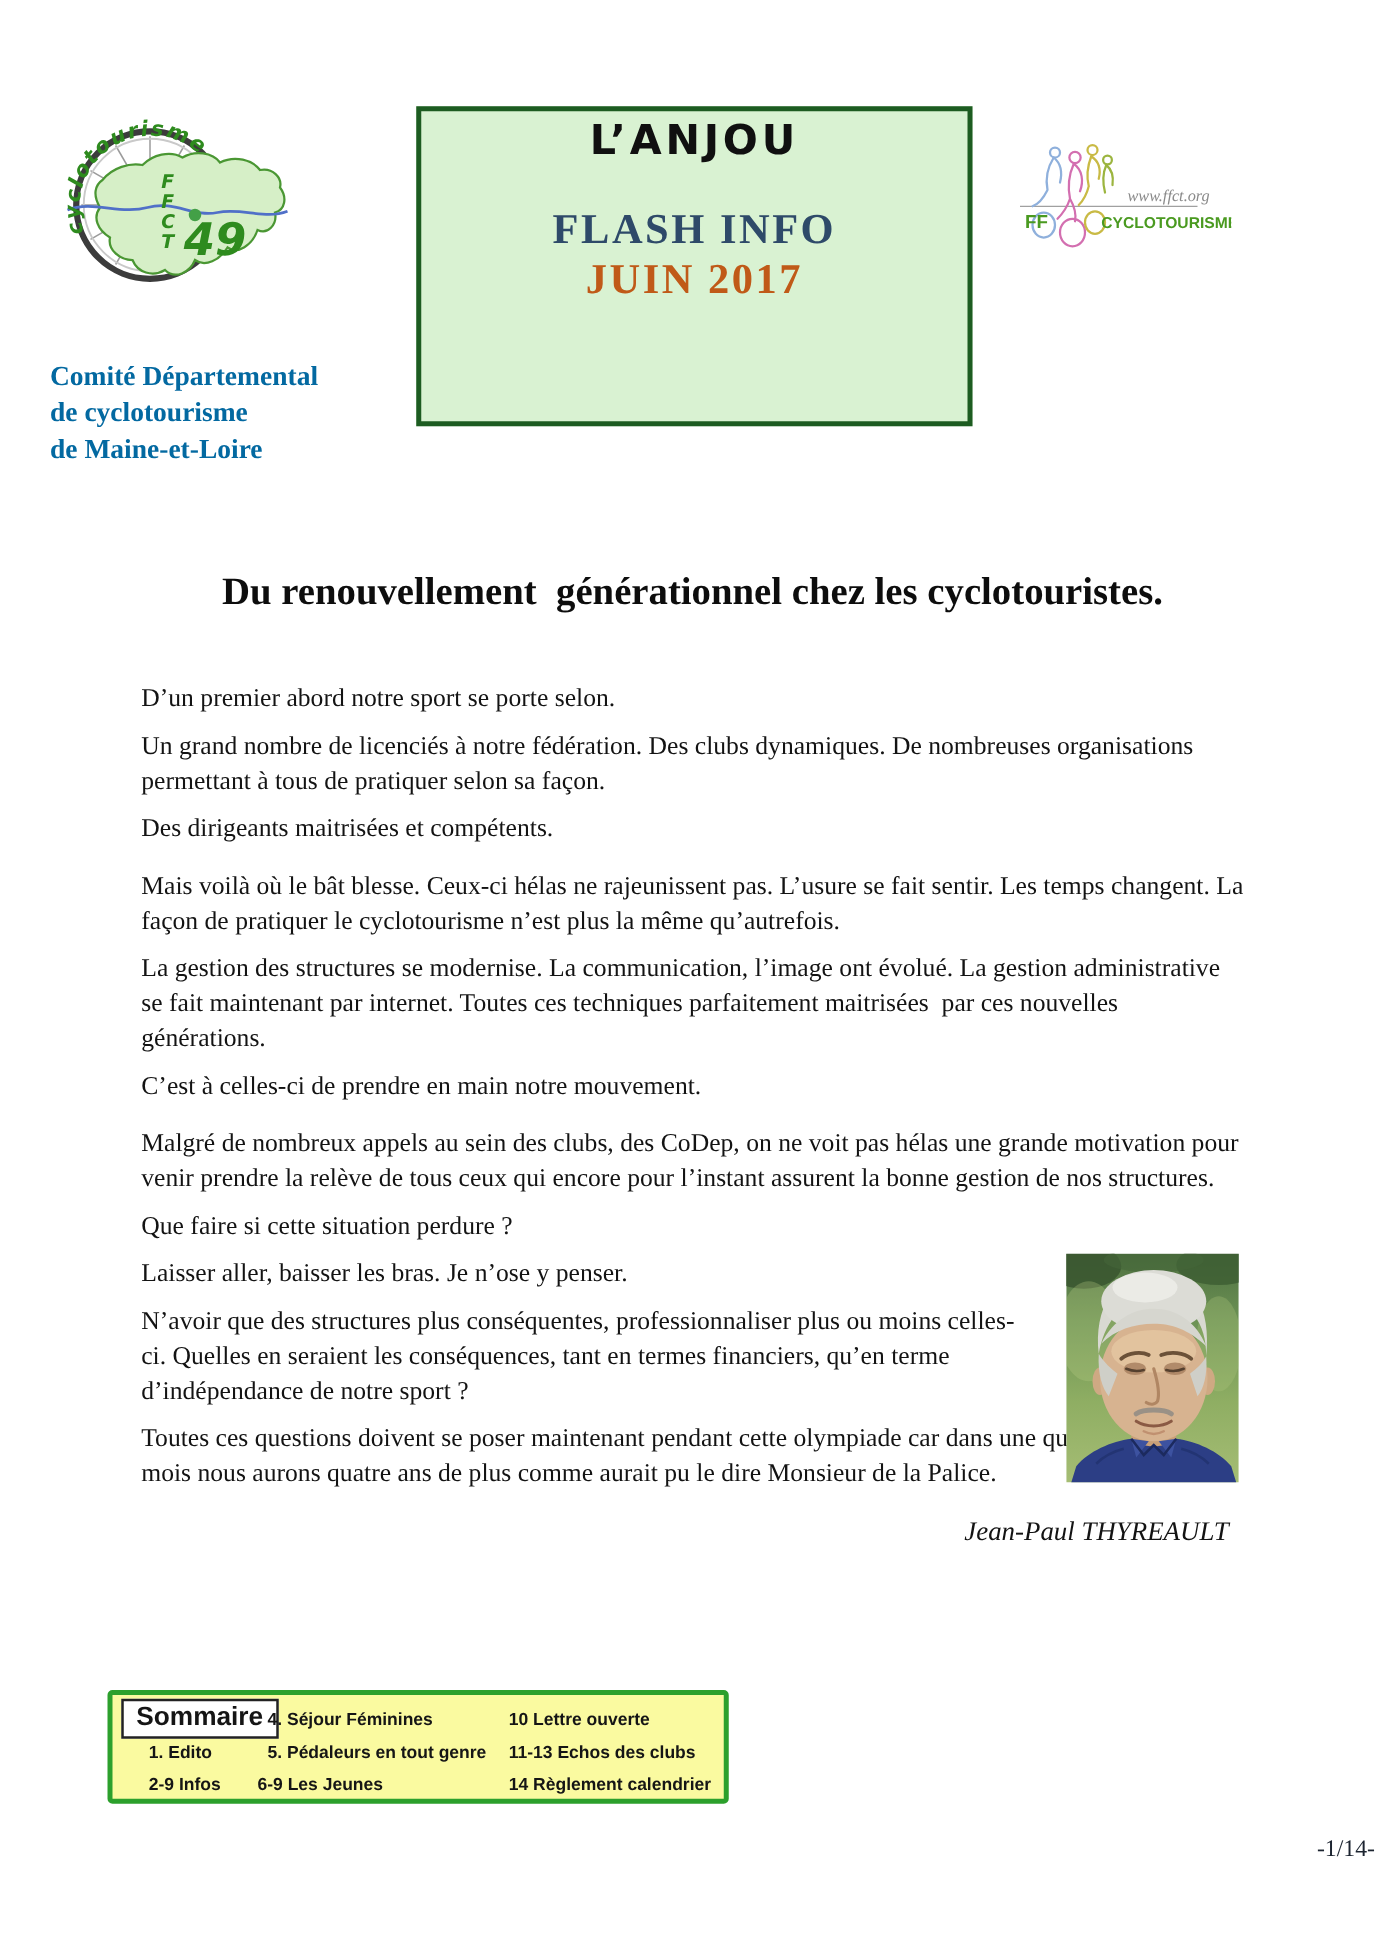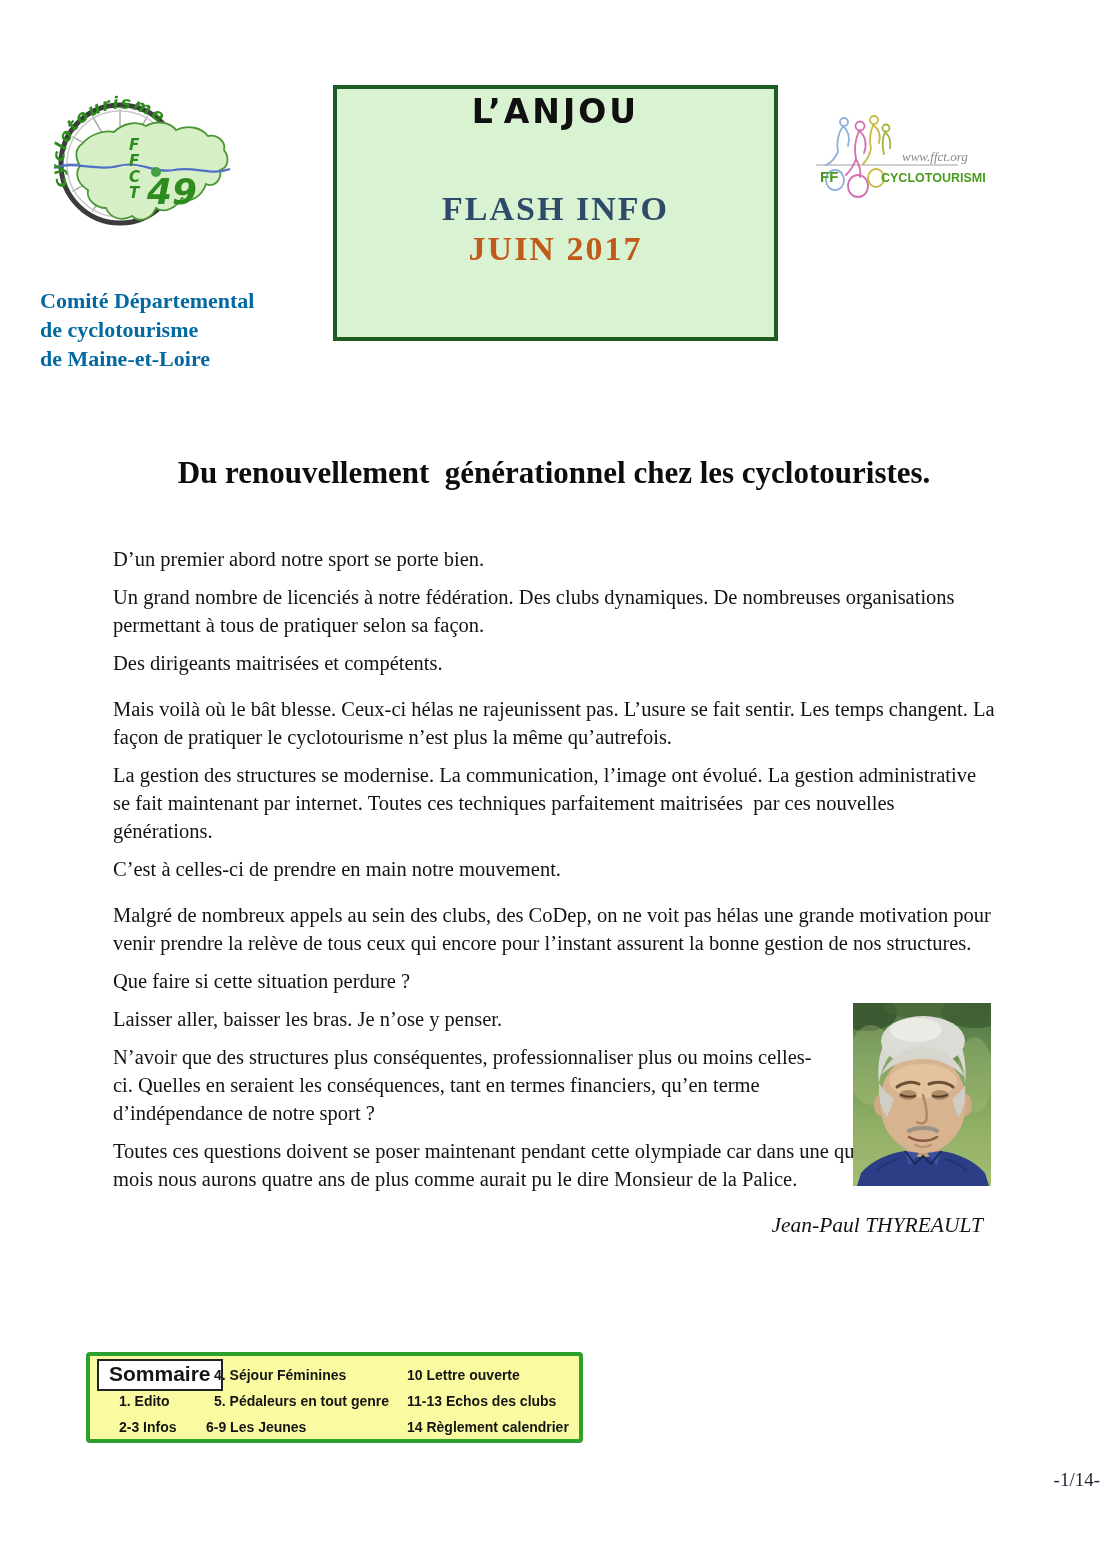--- a/index.html
+++ b/index.html
@@ -8,21 +8,21 @@
 
   
   .dept-logo{position:absolute;left:52px;top:86px;width:180px;height:155px;}
   .committee{position:absolute;left:40px;top:286px;width:262px;
              font-weight:bold;font-size:22px;line-height:29px;color:#0369a1;}
   .title-box{position:absolute;left:333px;top:85px;width:445px;height:256px;
              background:#d9f2d2;border:4px solid #1d5c21;box-sizing:border-box;
              text-align:center;}
   .tb-line{font-family:"DejaVu Sans", sans-serif;font-weight:bold;font-size:33px;
            letter-spacing:3px;color:#101010;line-height:46px;}
-  .tb-flash{margin-top:54px;font-weight:bold;font-size:34px;letter-spacing:2px;
+  .tb-flash{margin-top:29px;font-weight:bold;font-size:34px;letter-spacing:2px;
             color:#2e4a69;line-height:40px;}
   .tb-date{font-weight:bold;font-size:34px;letter-spacing:2px;color:#c05a18;line-height:40px;}
   .ffct-logo{position:absolute;left:810px;top:108px;width:175px;height:105px;}
 
   
   .article{position:absolute;left:113px;top:455px;width:882px;}
   .article h1{margin:0 0 54px 0;text-align:center;font-size:31px;font-weight:bold;
               white-space:pre-wrap;color:#0d0d0d;}
   .article p{margin:0 0 10px 0;font-size:20.5px;line-height:28px;white-space:pre-wrap;}
   .article p.gap{margin-top:18px;}
@@ -135,21 +135,21 @@
       <g fill="#4a9a20" font-family="Liberation Sans, sans-serif" font-weight="bold">
         <text x="10" y="74" font-size="15">FF</text>
         <text x="71" y="74" font-size="12.5">CYCLOTOURISME</text>
       </g>
     </svg>
   </div>
 
   <div class="article">
     <h1>Du renouvellement  générationnel chez les cyclotouristes.</h1>
 
-    <p>D’un premier abord notre sport se porte bien.</p>
+    <p>D’un premier abord notre sport se porte selon.</p>
     <p>Un grand nombre de licenciés à notre fédération. Des clubs dynamiques. De nombreuses organisations permettant à tous de pratiquer selon sa façon.</p>
     <p>Des dirigeants maitrisées et compétents.</p>
     <p class="gap">Mais voilà où le bât blesse. Ceux-ci hélas ne rajeunissent pas. L’usure se fait sentir. Les temps changent. La façon de pratiquer le cyclotourisme n’est plus la même qu’autrefois.</p>
     <p>La gestion des structures se modernise. La communication, l’image ont évolué. La gestion administrative se fait maintenant par internet. Toutes ces techniques parfaitement maitrisées  par ces nouvelles générations.</p>
     <p>C’est à celles-ci de prendre en main notre mouvement.</p>
     <p class="gap">Malgré de nombreux appels au sein des clubs, des CoDep, on ne voit pas hélas une grande motivation pour venir prendre la relève de tous ceux qui encore pour l’instant assurent la bonne gestion de nos structures.</p>
     <p class="narrow">Que faire si cette situation perdure ?</p>
     <p class="narrow">Laisser aller, baisser les bras. Je n’ose y penser.</p>
     <p class="narrow">N’avoir que des structures plus conséquentes, professionnaliser plus ou moins celles-ci. Quelles en seraient les conséquences, tant en termes financiers, qu’en terme d’indépendance de notre sport ?</p>
     <p class="gap-sm">Toutes ces questions doivent se poser maintenant pendant cette olympiade car dans une quarantaine de mois nous aurons quatre ans de plus comme aurait pu le dire Monsieur de la Palice.</p>
@@ -197,21 +197,21 @@
       </svg>
     </div>
 
     <div class="signature">Jean-Paul THYREAULT</div>
   </div>
 
   <div class="sommaire">
     <div class="som-label">Sommaire</div>
     <div class="som-col som-col1">
       <div>1. Edito</div>
-      <div>2-3 Infos</div>
+      <div>2-9 Infos</div>
     </div>
     <div class="som-col som-col2">
       <div>4. Séjour Féminines</div>
       <div>5. Pédaleurs en tout genre</div>
       <div class="outdent">6-9 Les Jeunes</div>
     </div>
     <div class="som-col som-col3">
       <div>10 Lettre ouverte</div>
       <div>11-13 Echos des clubs</div>
       <div>14 Règlement calendrier</div>

